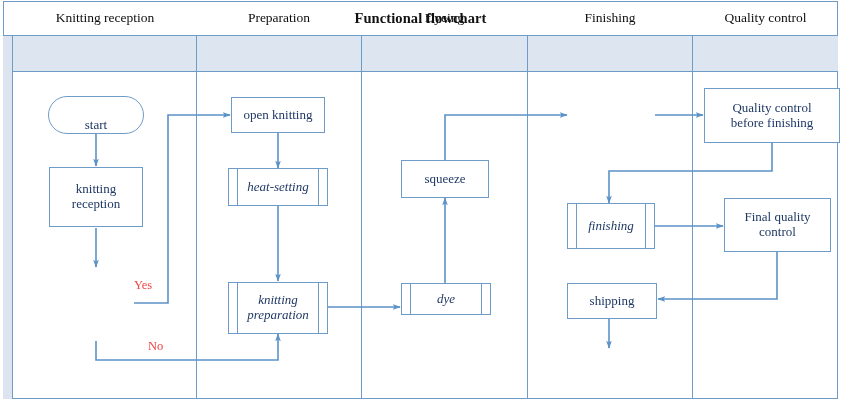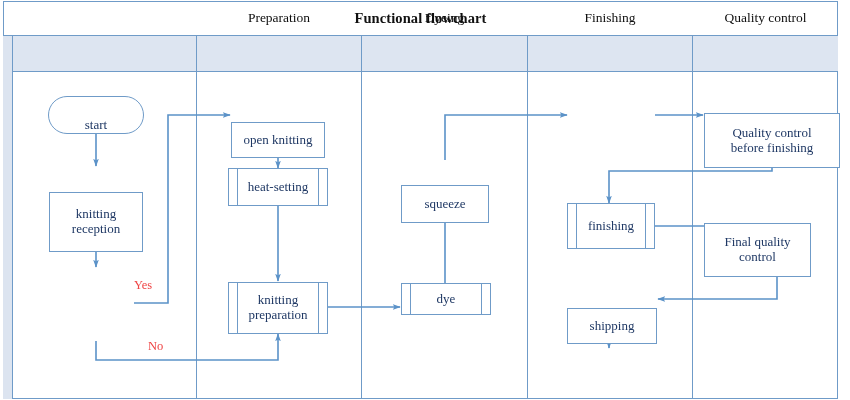--- a/index.html
+++ b/index.html
@@ -102,29 +102,29 @@
     align-items: center;
     justify-content: center;
     text-align: center;
     color: #1f3864;
     background: #ffffff;
     font-size: 13px;
     line-height: 1.12;
   }
   .node.rect {
     border: 1px solid #6f9bc8;
-    margin-top: 25px;
   }
   .node.terminator {
     border: 1px solid #6f9bc8;
     border-radius: 999px;
     align-items: flex-end;
   }
   .node.predef {
     border: 1px solid #6f9bc8;
+    font-style: italic;
   }
   .node.predef::before,
   .node.predef::after {
     content: "";
     position: absolute;
     top: -1px;
     bottom: -1px;
     width: 0;
     border-left: 1px solid #6f9bc8;
   }
@@ -157,20 +157,23 @@
 
   <div class="outer-frame"></div>
   <div class="left-band"></div>
 
   <div class="title-bar">
     <span class="title-text">Functional flowchart</span>
   </div>
 
   <div class="header-row"></div>
 
+  <div class="header-cell" style="left:14px; width:182px;">
+    <span>Knitting reception</span>
+  </div>
   <div class="header-cell" style="left:197px; width:164px;">
     <span>Preparation</span>
   </div>
   <div class="header-cell" style="left:362px; width:165px;">
     <span>Dyeing</span>
   </div>
   <div class="header-cell" style="left:528px; width:164px;">
     <span>Finishing</span>
   </div>
   <div class="header-cell" style="left:693px; width:145px;">
@@ -259,17 +262,17 @@
 
   <div class="node rect" style="left:567px; top:283px; width:90px; height:36px;">
     <span class="label">shipping</span>
   </div>
 
 
   <div class="node rect" style="left:704px; top:88px; width:136px; height:55px;">
     <span class="label">Quality control<br>before finishing</span>
   </div>
 
-  <div class="node rect" style="left:704px; top:198px; width:107px; height:54px;">
+  <div class="node rect" style="left:724px; top:198px; width:107px; height:54px;">
     <span class="label">Final quality<br>control</span>
   </div>
 
 </div>
 
 </body></html>

